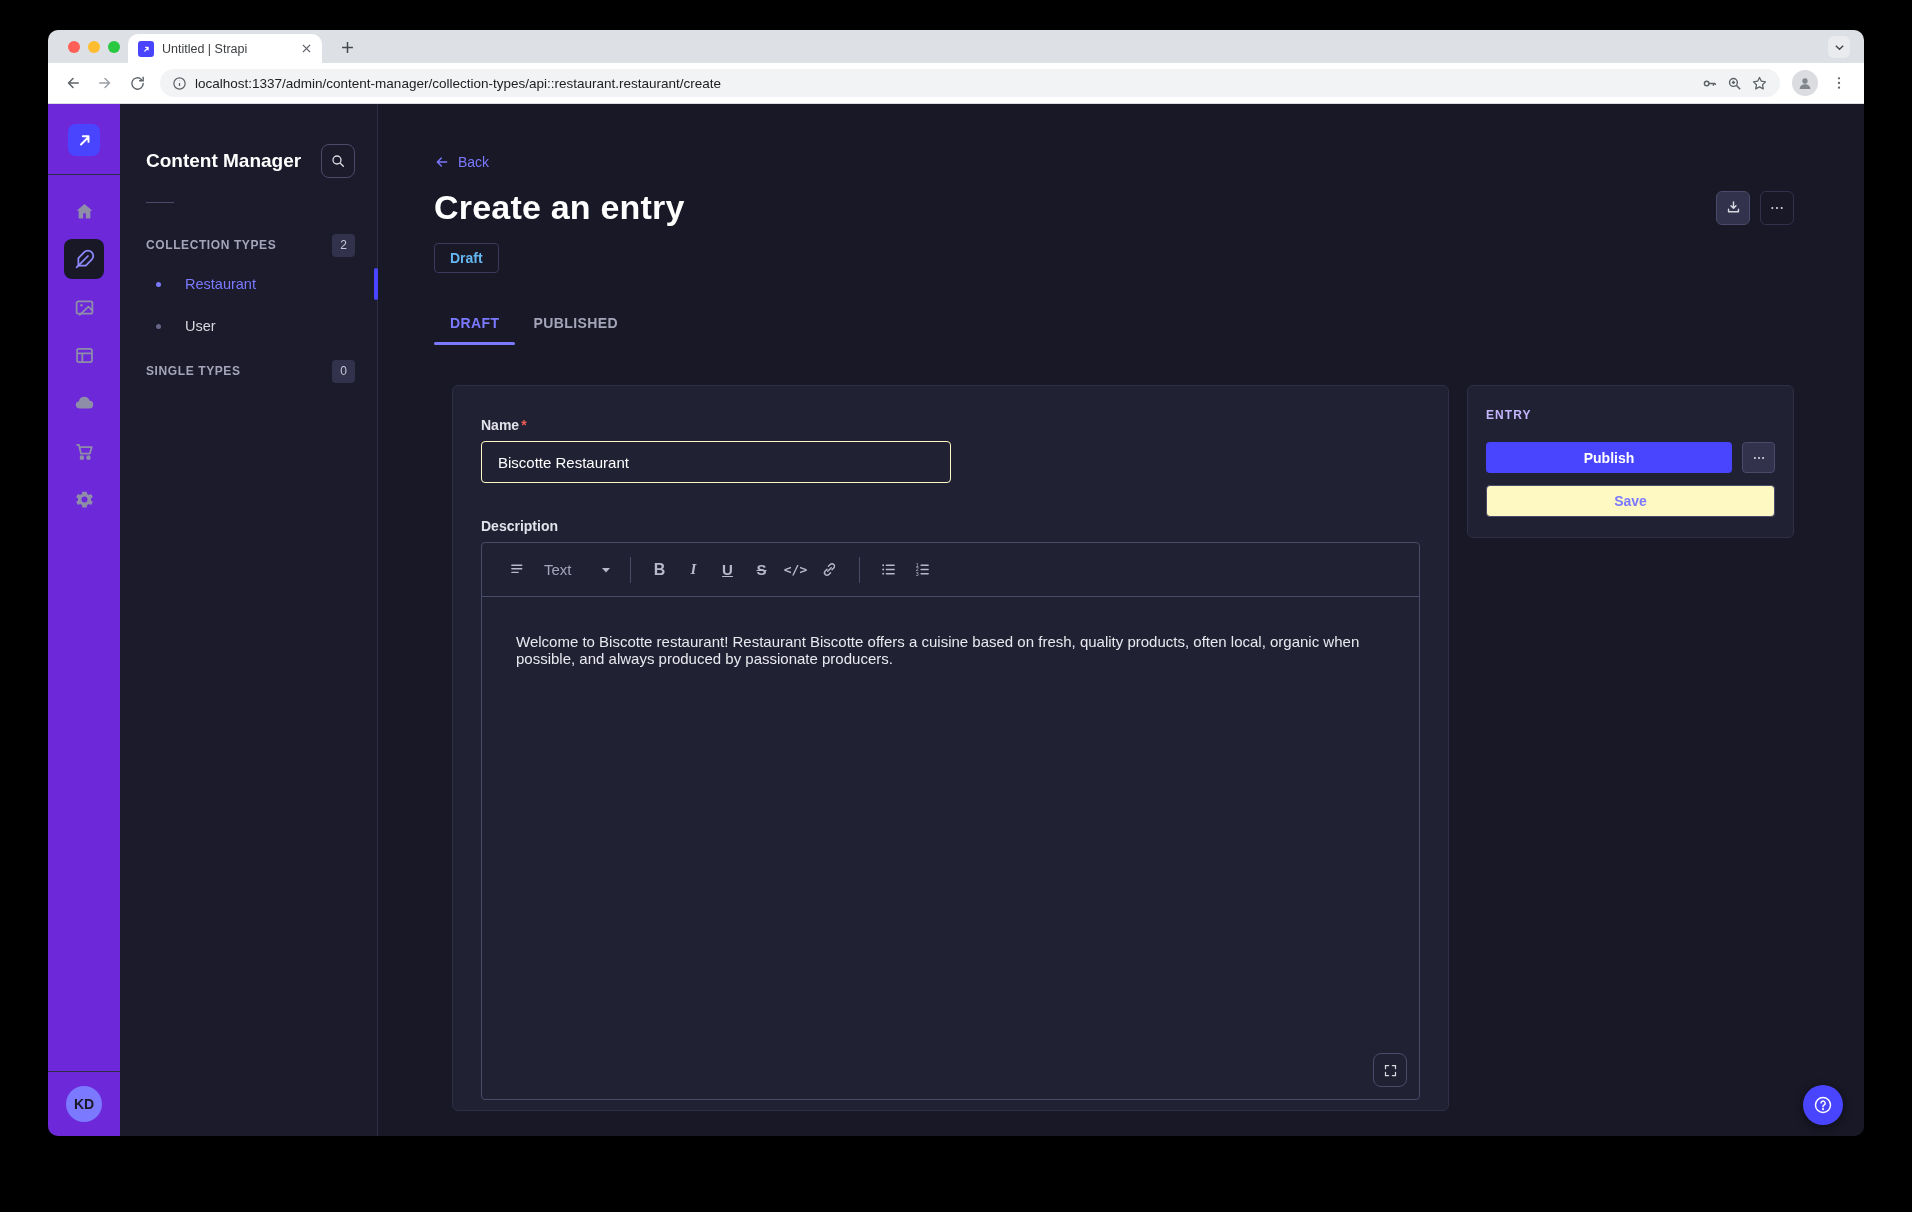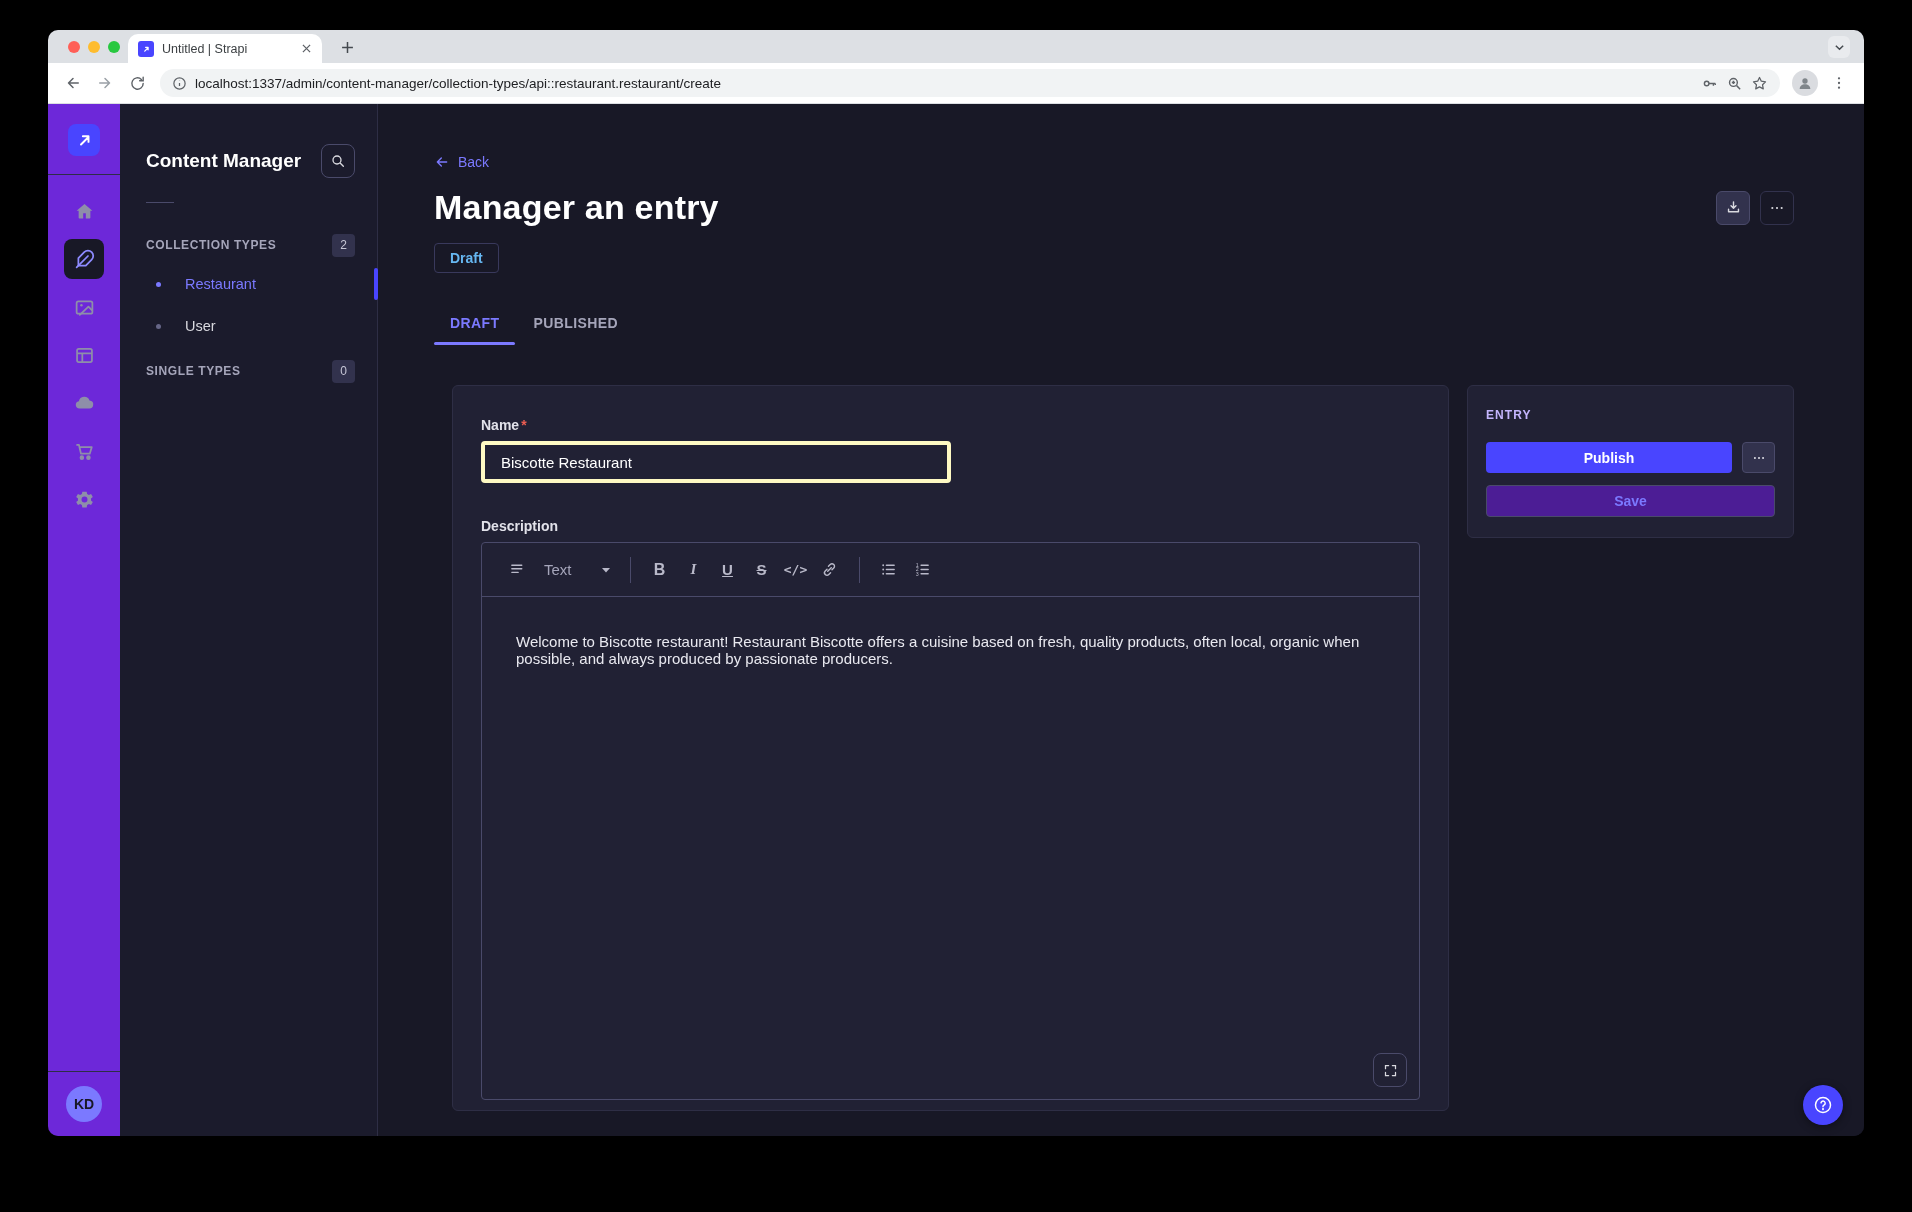--- a/index.html
+++ b/index.html
@@ -67,42 +67,42 @@
   .tabs-row { margin-top:42px; display:flex; }
   .tab-item { padding:0 16px 14px; font-size:14px; font-weight:bold; letter-spacing:0.4px; color:#a5a5ba; position:relative; }
   .tab-item.active { color:#7b79ff; }
   .tab-item.active::after { content:""; position:absolute; left:0; right:0; bottom:0; height:3px; background:#7b79ff; border-radius:2px; }
   .tab-item + .tab-item { margin-left:2px; }
 
   .content-row { display:flex; gap:18px; margin-top:40px; align-items:flex-start;padding-left:18px; }
   .form-panel { flex:1; height:726px; background:#212134; border:1px solid #2e2e45; border-radius:6px; padding:30px 28px; min-width:0; }
   .field-label { font-size:14px; font-weight:bold; color:#e2e2ea; }
   .req { color:#ee5e52; margin-left:2px; }
-  .text-input { display:block; margin-top:7px; width:470px; height:42px; background:transparent; border:4px solid #fef9c3; border-radius:4px; color:#fff; font-size:15px; padding:0 16px; font-family:"Liberation Sans", sans-serif; outline:none; }
+  .text-input { display:block; margin-top:7px; width:470px; height:42px; background:transparent; border:1px solid #fef9c3; border-radius:4px; color:#fff; font-size:15px; padding:0 16px; font-family:"Liberation Sans", sans-serif; outline:none; }
   .desc-block { margin-top:34px; }
   .editor { margin-top:7px; border:1px solid #4a4a6a; border-radius:4px; height:558px; position:relative; display:flex; flex-direction:column; }
   .editor-toolbar { height:54px; border-bottom:1px solid #4a4a6a; display:flex; align-items:center; padding:0 18px; color:#b9b9c9; flex:none; }
   .tb-btn { height:32px; min-width:34px; padding:0 5px; display:grid; place-items:center; border-radius:4px; font-size:15px; }
   .tb-letter { font-size:16px; font-weight:bold; }
   .tb-i { font-style:italic; font-weight:bold; font-family:"Liberation Serif", serif; }
   .tb-u { text-decoration:underline; font-weight:bold; }
   .tb-s { text-decoration:line-through; font-weight:bold; }
   .tb-code { font-family:"DejaVu Sans Mono", monospace; font-size:13px; font-weight:bold; }
   .block-select { display:flex; align-items:center; gap:28px; margin:0 6px 0 10px; }
   .block-select-label { font-size:15px; color:#a5a5ba; }
   .tb-divider { width:1px; height:26px; background:#4a4a6a; margin:0 12px; }
   .editor-content { padding:36px 34px; font-size:15px; line-height:17px; color:#e9e9f0; flex:1; }
   .expand-btn { position:absolute; right:12px; bottom:12px; width:34px; height:34px; border:1px solid #4a4a6a; border-radius:8px; display:grid; place-items:center; color:#d9d9df; background:#212134; }
 
   .entry-panel { width:327px; background:#212134; border:1px solid #2e2e45; border-radius:6px; padding:22px 18px 20px; flex:none; }
   .entry-title { font-size:12px; font-weight:bold; letter-spacing:1.1px; color:#c4b5fd; }
   .publish-row { margin-top:20px; display:flex; gap:10px; }
   .publish-btn { flex:1; height:31px; border:none; border-radius:4px; background:#4945ff; color:#fff; font-size:14px; font-weight:bold; font-family:"Liberation Sans", sans-serif; }
   .more-btn { width:33px; height:31px; border-radius:4px; background:#32324d; border:1px solid #4a4a6a; color:#e2e2ea; display:grid; place-items:center; }
-  .save-btn { margin-top:12px; width:100%; height:32px; border-radius:4px; background:#4c1d95; border:1px solid #4a4a6a; color:#7b79ff; font-size:14px; font-weight:bold; font-family:"Liberation Sans", sans-serif; }
+  .save-btn { margin-top:12px; width:100%; height:32px; border-radius:4px; background:#fef9c3; border:1px solid #4a4a6a; color:#7b79ff; font-size:14px; font-weight:bold; font-family:"Liberation Sans", sans-serif; }
 
   .help-btn { position:absolute; right:21px; bottom:11px; width:40px; height:40px; border-radius:50%; background:#4945ff; color:#fff; display:grid; place-items:center; box-shadow:0 2px 8px rgba(0,0,0,.4); }
 </style>
 </head>
 <body>
 
 <div class="window">
 
   <div class="tabstrip">
     <div class="lights">
@@ -289,21 +289,21 @@
       <div class="back-row">
         <a class="back-link">
           <svg width="16" height="16" viewBox="0 0 24 24" fill="none" stroke="currentColor" stroke-width="2" stroke-linecap="round" stroke-linejoin="round">
               <path d="M19 12H5M11 6l-6 6 6 6"></path>
             </svg>
           <span>Back</span>
         </a>
       </div>
 
       <div class="title-row">
-        <h1 class="page-title">Manager an entry</h1>
+        <h1 class="page-title">Create an entry</h1>
         <div class="head-actions">
           <span class="sq-btn filled">
             <svg width="17" height="17" viewBox="0 0 24 24" fill="none" stroke="currentColor" stroke-width="2" stroke-linecap="round" stroke-linejoin="round">
                 <path d="M12 4v8.5M8.5 9.5L12 13l3.5-3.5M5 14.5V18h14v-3.5"></path>
               </svg>
           </span>
           <span class="sq-btn ghost">
             <svg width="16" height="16" viewBox="0 0 24 24" fill="currentColor">
                 <circle cx="5" cy="12" r="1.6"></circle>
                 <circle cx="12" cy="12" r="1.6"></circle>

